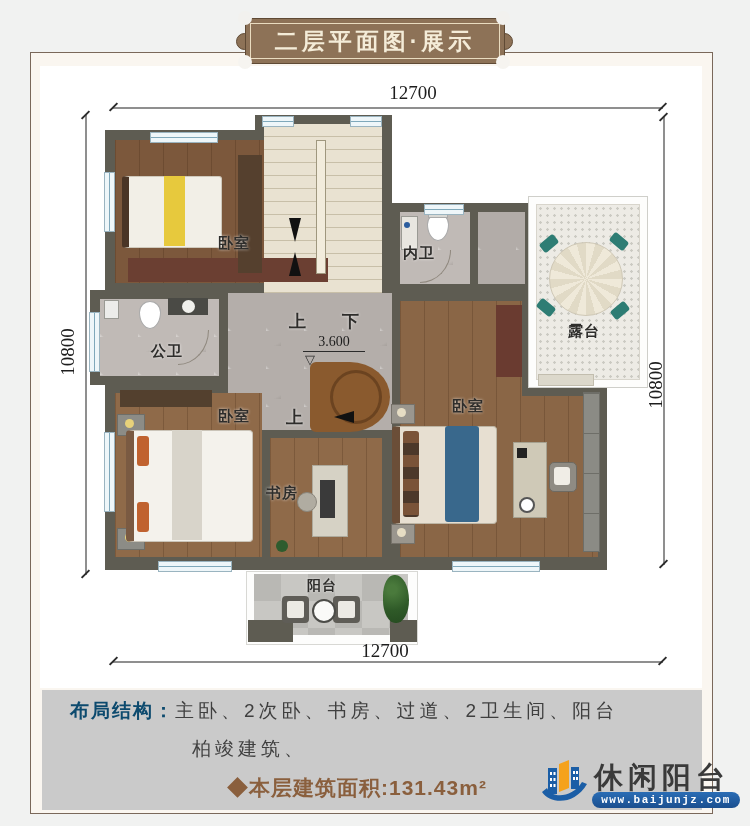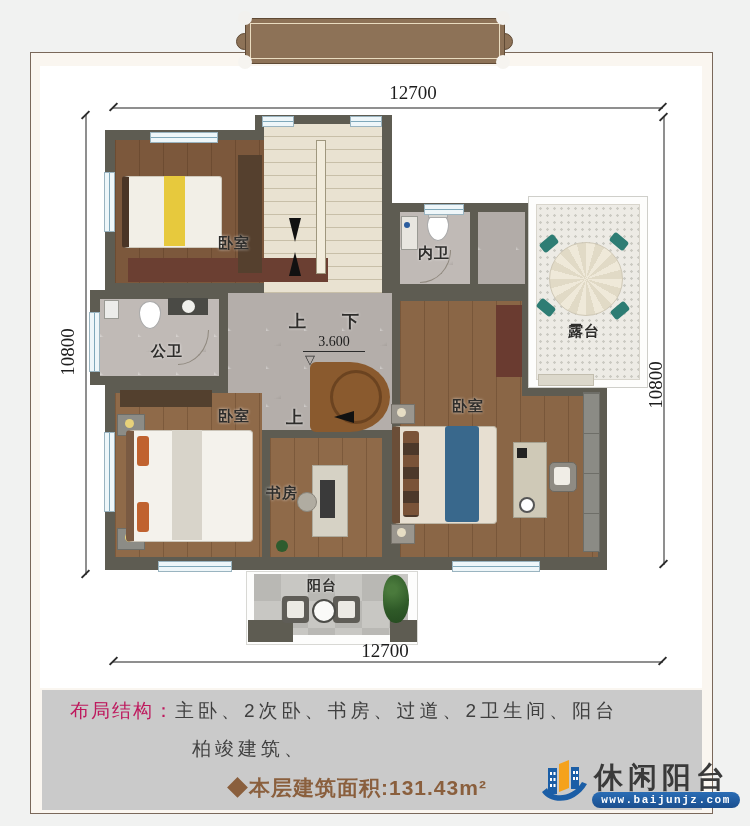--- a/index.html
+++ b/index.html
@@ -144,21 +144,21 @@
 <div class="winH" style="left:262px;top:116px;width:30px;height:9px;"></div>
 <div class="winH" style="left:350px;top:116px;width:30px;height:9px;"></div>
 <div class="winH" style="left:424px;top:204px;width:38px;height:9px;"></div>
 <div class="winV" style="left:104px;top:172px;width:9px;height:58px;"></div>
 <div class="winV" style="left:89px;top:312px;width:9px;height:58px;"></div>
 <div class="winV" style="left:104px;top:432px;width:9px;height:78px;"></div>
 <div class="winH" style="left:158px;top:561px;width:72px;height:9px;"></div>
 <div class="winH" style="left:452px;top:561px;width:86px;height:9px;"></div>
 
 <div class="label" style="left:218px;top:234px;">卧室</div>
-<div class="label" style="left:418px;top:244px;">内卫</div>
+<div class="label" style="left:403px;top:244px;">内卫</div>
 <div class="label" style="left:151px;top:342px;">公卫</div>
 <div class="label" style="left:568px;top:322px;">露台</div>
 <div class="label" style="left:218px;top:407px;">卧室</div>
 <div class="label" style="left:266px;top:484px;">书房</div>
 <div class="label" style="left:452px;top:397px;">卧室</div>
 <div class="label" style="left:307px;top:577px;font-size:14px;">阳台</div>
 <div class="label" style="left:289px;top:310px;font-size:17px;">上</div>
 <div class="label" style="left:342px;top:310px;font-size:17px;">下</div>
 <div class="label" style="left:286px;top:406px;font-size:17px;">上</div>
 <div class="dimtxt" style="left:303px;top:334px;width:62px;font-size:14px;border-bottom:1.5px solid #2b2b2b;padding-bottom:1px;">3.600</div>
@@ -180,31 +180,32 @@
 <div class="dimtxt" style="left:28px;top:341px;width:80px;transform:rotate(-90deg);">10800</div>
 
 <div class="dimline" style="left:663px;top:117px;width:1.5px;height:448px;"></div>
 <div class="tick" style="left:658px;top:116px;"></div>
 <div class="tick" style="left:658px;top:563px;"></div>
 <div class="dimtxt" style="left:616px;top:374px;width:80px;transform:rotate(-90deg);">10800</div>
 
 <div class="abs" style="left:245px;top:18px;width:258px;height:44px;background:#8d7257;border:1px solid #5f4a35;
             display:flex;align-items:center;justify-content:center;z-index:5;">
   <div class="abs" style="left:4px;top:4px;right:4px;bottom:4px;border:1px solid #e9dcc0;"></div>
+  <span style="position:relative;color:#f4ecd8;font-size:23px;font-weight:bold;letter-spacing:4px;">二层平面图·展示</span>
 </div>
 <div class="badge-bump" style="left:236px;top:33px;z-index:4;"></div>
 <div class="badge-bump" style="left:496px;top:33px;z-index:4;"></div>
 <div class="badge-notch" style="left:238px;top:11px;z-index:6;"></div>
 <div class="badge-notch" style="left:496px;top:11px;z-index:6;"></div>
 <div class="badge-notch" style="left:238px;top:55px;z-index:6;background:#f6f4f0;"></div>
 <div class="badge-notch" style="left:496px;top:55px;z-index:6;background:#f6f4f0;"></div>
 
 <div class="abs" style="left:42px;top:690px;width:660px;height:120px;background:#cacaca;"></div>
 <div class="abs" style="left:70px;top:698px;font-size:19px;color:#3f3f3f;letter-spacing:2px;white-space:nowrap;">
-  <span style="font-weight:normal;color:#be185d;">布局结构：</span><span style="letter-spacing:4px;">主卧、2次卧、书房、过道、2卫生间、阳台</span>
+  <span style="font-weight:bold;color:#0c4a6e;">布局结构：</span><span style="letter-spacing:4px;">主卧、2次卧、书房、过道、2卫生间、阳台</span>
 </div>
 <div class="abs" style="left:192px;top:736px;font-size:19px;color:#3f3f3f;letter-spacing:4px;white-space:nowrap;">柏竣建筑、</div>
 <div class="abs" style="left:227px;top:774px;font-size:21px;font-weight:bold;color:#8a5f3d;letter-spacing:1px;white-space:nowrap;">◆本层建筑面积:131.43m²</div>
 
 <svg class="abs" style="left:538px;top:756px;" width="52" height="52" viewBox="0 0 52 52">
   <path d="M4 36 C 12 48, 36 50, 49 28 L 44 26 C 34 42, 14 43, 9 32 Z" fill="#1b5ea6"></path>
   <rect x="10" y="12" width="9" height="26" fill="#1b5ea6"></rect>
   <rect x="12" y="16" width="2" height="3" fill="#fff"></rect>
     <rect x="15.5" y="16" width="2" height="3" fill="#fff"></rect>
   <rect x="12" y="22" width="2" height="3" fill="#fff"></rect>

